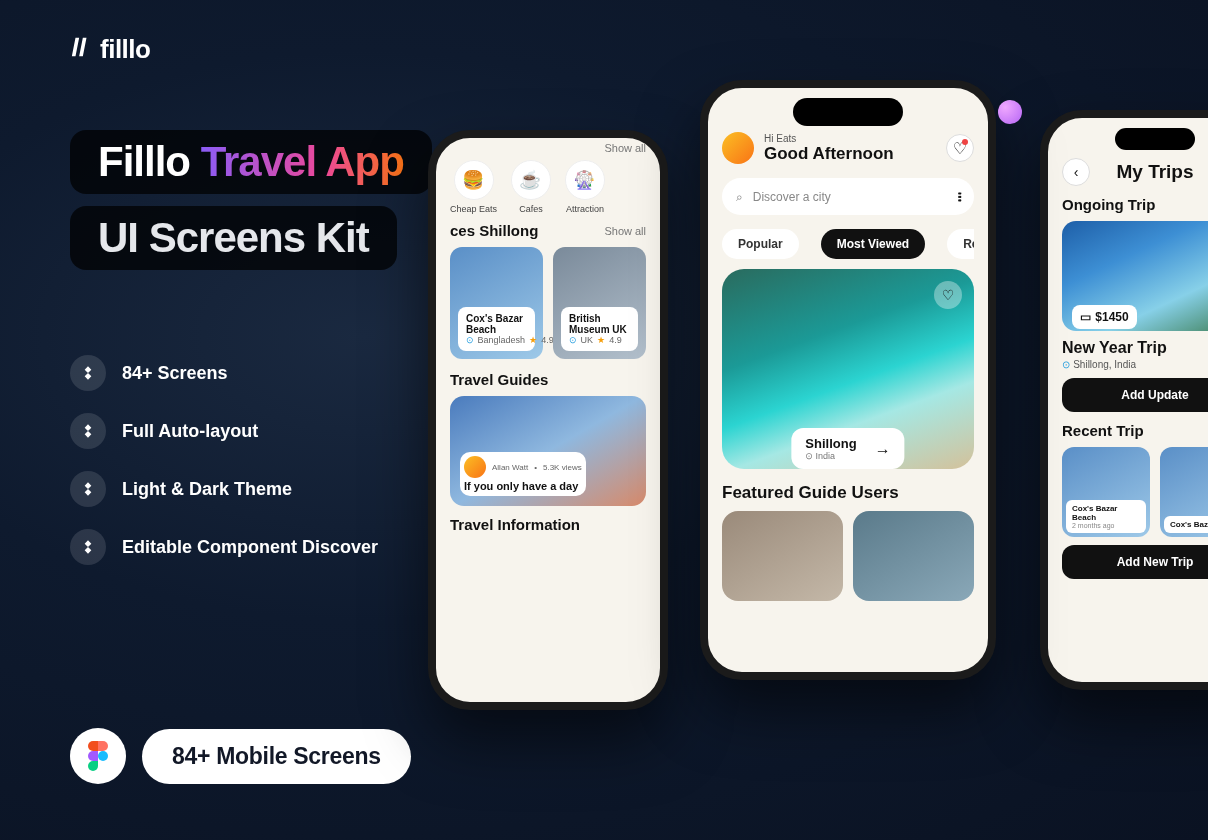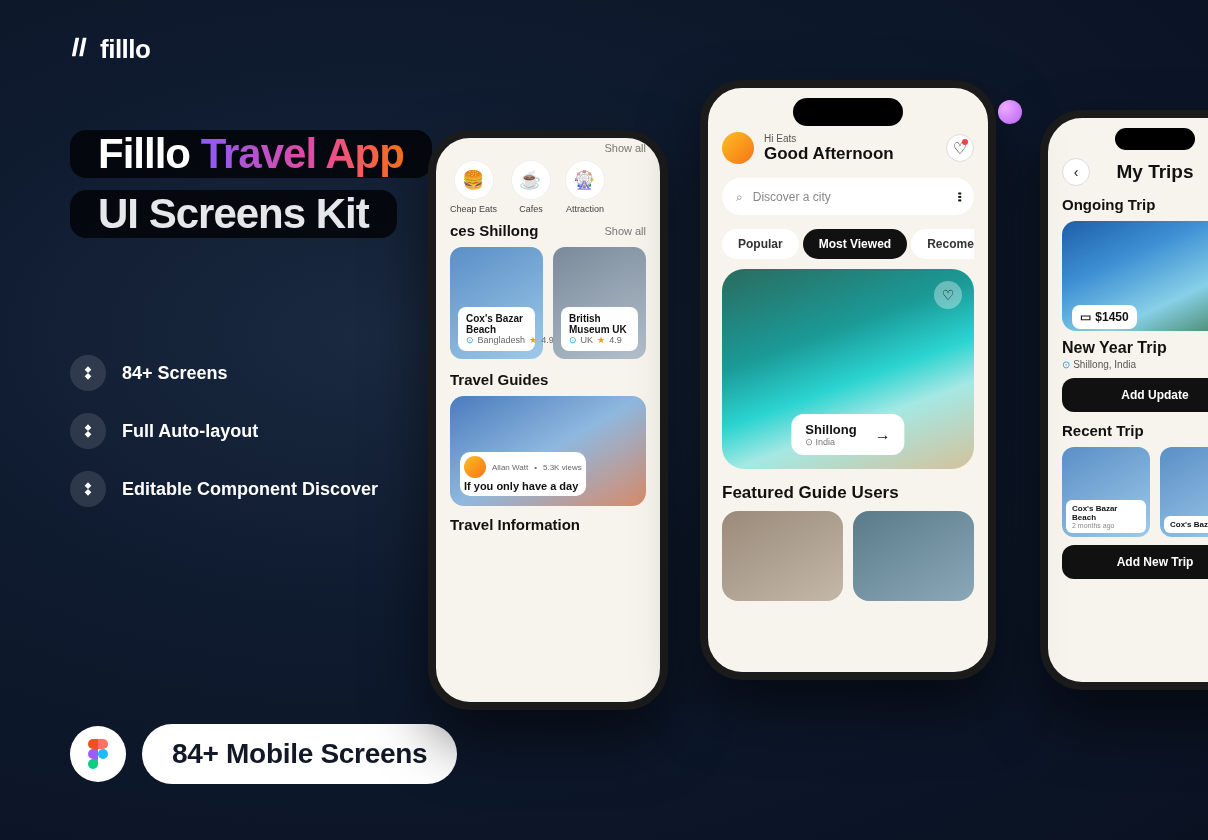--- a/index.html
+++ b/index.html
@@ -7,72 +7,72 @@
   width: 1208px; height: 840px;
   background: radial-gradient(ellipse at 30% 40%, #1a2940 0%, #0e1a2e 40%, #0a1222 100%);
   font-family: -apple-system, BlinkMacSystemFont, "Segoe UI", sans-serif;
   color: #fff; overflow: hidden; position: relative;
 }
 .logo { position: absolute; top: 34px; left: 70px; display: flex; align-items: center; gap: 8px; }
 .logo-mark { font-size: 24px; font-weight: 900; }
 .logo-text { font-size: 26px; font-weight: 700; letter-spacing: -0.5px; }
 
 .title-block { position: absolute; top: 130px; left: 70px; }
-.title-pill { background: rgba(0,0,0,0.72); border-radius: 16px; padding: 0 28px; display: inline-block; margin-bottom: 12px; }
+.title-pill { background: rgba(0,0,0,0.72); border-radius: 16px; padding: 8px 28px; display: inline-block; margin-bottom: 12px; }
 .title-1 { font-size: 42px; font-weight: 800; letter-spacing: -1px; }
 .title-1 .grad { background: linear-gradient(90deg,#8b5cf6 0%,#ec4899 60%,#f97316 100%); -webkit-background-clip: text; background-clip: text; color: transparent; }
 .title-2 { font-size: 42px; font-weight: 800; letter-spacing: -1px; color: #e5e7eb; }
 
 .features { position: absolute; top: 355px; left: 70px; display: flex; flex-direction: column; gap: 22px; }
 .feature { display: flex; align-items: center; gap: 16px; }
 .feature-icon { width: 36px; height: 36px; border-radius: 50%; background: rgba(255,255,255,0.12); display: flex; align-items: center; justify-content: center; }
 .feature-icon svg { width: 16px; height: 16px; fill: #fff; }
 .feature-text { font-size: 18px; font-weight: 600; }
 
 .bottom-cta { position: absolute; bottom: 56px; left: 70px; display: flex; align-items: center; gap: 16px; }
 .figma-circle { width: 56px; height: 56px; border-radius: 50%; background: #fff; display: flex; align-items: center; justify-content: center; }
 .figma-circle svg { width: 22px; height: 30px; }
-.cta-pill { background: #fff; color: #121827; font-size: 28px; font-weight: 800; border-radius: 999px; padding: 14px 30px; letter-spacing: -0.3px; }
+.cta-pill { background: #fff; color: #121827; font-size: 23px; font-weight: 800; border-radius: 999px; padding: 14px 30px; letter-spacing: -0.3px; }
 
 
 .phone { position: absolute; background: #f7f4ed; border: 8px solid #1b1b1b; border-radius: 42px; box-shadow: 0 30px 60px rgba(0,0,0,0.55); overflow: hidden; }
 .phone .notch { position: absolute; top: 10px; left: 50%; transform: translateX(-50%); width: 110px; height: 28px; background: #000; border-radius: 16px; z-index: 5; }
 .phone .status-bar { height: 36px; display: flex; justify-content: center; align-items: center; padding: 8px 18px 0; font-size: 13px; font-weight: 700; color: #000; }
 .phone .sb-right { display: flex; gap: 4px; align-items: center; }
 .phone .sb-right span { font-size: 12px; }
 
 .p-left { top: 130px; left: 428px; width: 240px; height: 580px; z-index: 2; }
 .p-center { top: 80px; left: 700px; width: 296px; height: 600px; z-index: 3; }
 .p-right { top: 110px; left: 1040px; width: 230px; height: 580px; z-index: 2; }
 
 .p-inner { padding: 0 14px; color: #121212; }
 .p-sm { font-size: 10px; color: #555; }
 .p-h { font-weight: 800; font-size: 15px; color: #111; }
 .show-all { font-size: 11px; color: #777; }
 .row { display: flex; align-items: center; justify-content: space-between; }
 
-.chip-row { display: flex; gap: 4px; margin: 10px 0; overflow: hidden; text-align: center; }
+.chip-row { display: flex; gap: 22px; margin: 10px 0; overflow: hidden; text-align: center; }
 .chip { background: #fff; border-radius: 999px; padding: 8px 16px; font-size: 12px; font-weight: 600; white-space: nowrap; color: #333; }
 .chip.dark { background: #111; color: #fff; }
 .mini-label { position: absolute; bottom: 8px; left: 8px; right: 8px; background: #fff; border-radius: 8px; padding: 6px 8px; font-size: 10px; font-weight: 700; color: #111; }
 .mini-label .sub { font-size: 9px; color: #666; font-weight: 500; display: flex; align-items: center; gap: 4px; }
 .star { color: #f59e0b; }
 
 .avatar { width: 32px; height: 32px; border-radius: 50%; background: linear-gradient(135deg,#fbbf24,#f97316); }
 .avatar.sm { width: 22px; height: 22px; }
 .hdr { display: flex; align-items: center; gap: 10px; margin-top: 8px; }
 .bell { width: 28px; height: 28px; border-radius: 50%; border: 1px solid #ddd; display: flex; align-items: center; justify-content: center; margin-left: auto; position: relative; background: #fff; }
 .bell::after { content: ""; position: absolute; top: 4px; right: 5px; width: 6px; height: 6px; background: #ef4444; border-radius: 50%; }
 
 .search { background: #fff; border-radius: 999px; padding: 10px 14px; display: flex; align-items: center; gap: 10px; margin: 14px 0; font-size: 12px; color: #888; }
 .search .filter { margin-left: auto; font-weight: 900; color: #111; letter-spacing: -2px; }
 
 .big-img { height: 200px; border-radius: 22px; background: linear-gradient(160deg,#2a6b5e 0%,#1b9a97 35%,#2bd4d1 55%,#a5e8e4 70%,#d4c19a 100%); position: relative; margin: 6px 0 14px; }
 .heart { position: absolute; top: 12px; right: 12px; width: 28px; height: 28px; border-radius: 50%; background: rgba(255,255,255,0.35); display: flex; align-items: center; justify-content: center; font-size: 14px; }
-.dest-label { position: absolute; bottom: 14px; left: 50%; transform: translateX(-50%); background: #fff; border-radius: 12px; padding: 8px 14px; display: flex; align-items: center; gap: 18px; }
+.dest-label { position: absolute; bottom: 0; left: 50%; transform: translateX(-50%); background: #fff; border-radius: 12px; padding: 8px 14px; display: flex; align-items: center; gap: 18px; }
 .dest-label .name { font-size: 13px; font-weight: 800; color: #111; }
 .dest-label .loc { font-size: 9px; color: #777; }
 .arrow { font-size: 16px; font-weight: 700; }
 
 .cat-icons { display: flex; gap: 14px; margin: 6px 0 8px; }
 .cat { display: flex; flex-direction: column; align-items: center; gap: 4px; font-size: 9px; color: #444; }
 .cat-circle { width: 40px; height: 40px; border-radius: 50%; background: #fff; border: 1px solid #eee; display:flex;align-items:center;justify-content:center;font-size:18px; }
 
 .place-cards { display: flex; gap: 10px; margin: 8px 0 12px; }
 .place-card { flex: 1; height: 112px; border-radius: 12px; position: relative; }
@@ -132,20 +132,28 @@
       </div>
     <span class="feature-text">84+ Screens</span>
   </div>
   <div class="feature">
     <div class="feature-icon">
         <svg viewBox="0 0 24 24">
           <path d="M12 2l5 5-5 5-5-5zM12 12l5 5-5 5-5-5z"></path>
         </svg>
       </div>
     <span class="feature-text">Full Auto-layout</span>
+  </div>
+  <div class="feature">
+    <div class="feature-icon">
+        <svg viewBox="0 0 24 24">
+          <path d="M12 2l5 5-5 5-5-5zM12 12l5 5-5 5-5-5z"></path>
+        </svg>
+      </div>
+    <span class="feature-text">Light &amp; Dark Theme</span>
   </div>
   <div class="feature">
     <div class="feature-icon">
         <svg viewBox="0 0 24 24">
           <path d="M12 2l5 5-5 5-5-5zM12 12l5 5-5 5-5-5z"></path>
         </svg>
       </div>
     <span class="feature-text">Editable Component Discover</span>
   </div>
 </div>

